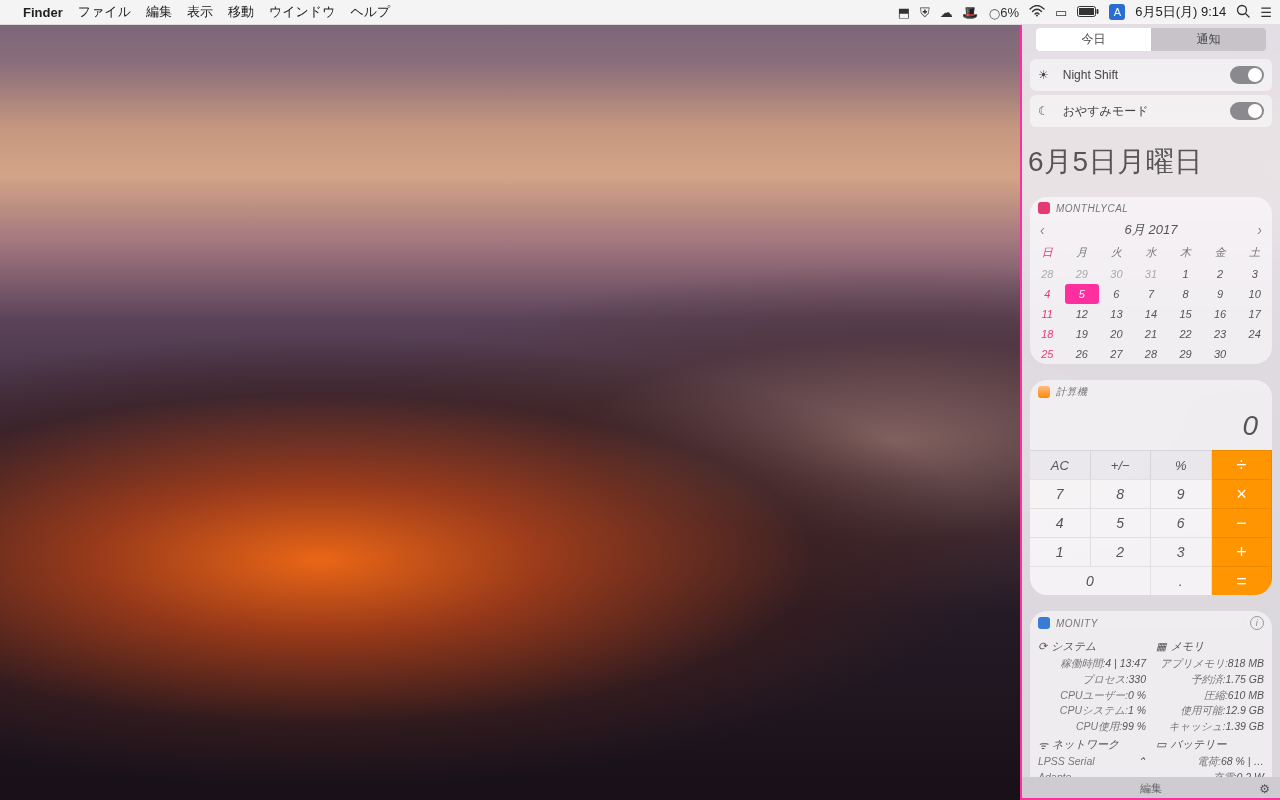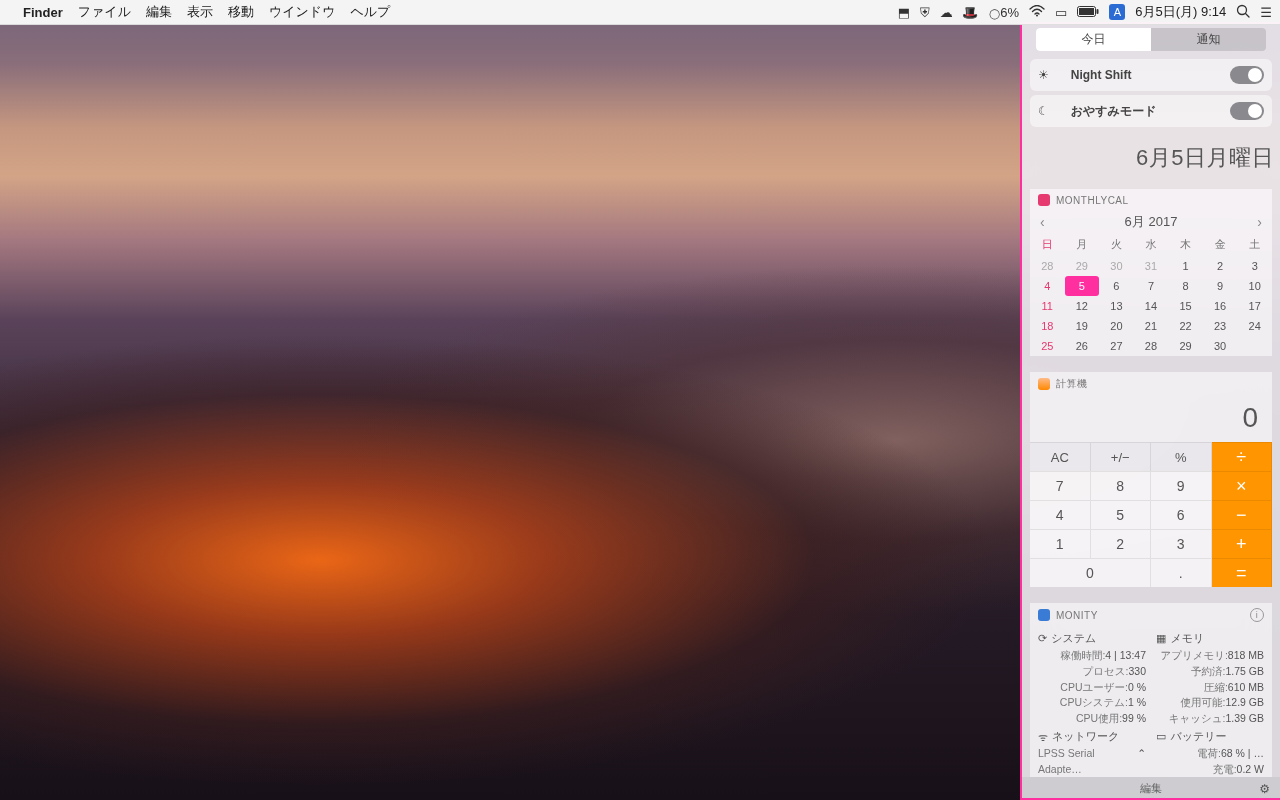--- a/index.html
+++ b/index.html
@@ -26,25 +26,25 @@
   .nc {
     position:absolute; top:22px; right:0; bottom:0; width:258px;
     background: rgba(235,232,238,0.92); backdrop-filter: blur(20px);
     z-index:40; display:flex; flex-direction:column; font-size:12px; color:#444;
   }
   .nc-tabs { display:flex; margin:6px auto 4px; width:230px; border-radius:4px; overflow:hidden; background:rgba(0,0,0,0.12); font-size:12px; }
   .nc-tab { flex:1; text-align:center; padding:3px 0; cursor:pointer; }
   .nc-tab.active { background:#fff; }
   .nc-scroll { flex:1; overflow:hidden; padding:0 6px 4px; }
   .toggle-row { display:flex; align-items:center; padding:7px 8px; background:rgba(255,255,255,0.5); border-radius:6px; margin:4px 2px; }
-  .toggle-row .lbl { margin-left:22px;font-weight:bold; }
+  .toggle-row .lbl { margin-left:14px; }
   .switch { margin-left:auto; width:34px; height:18px; border-radius:9px; background:#8a8a8e; position:relative; }
   .switch::after { content:""; position:absolute; right:2px; top:2px; width:14px; height:14px; border-radius:50%; background:#fff; }
-  .date-big { font-size:22px; font-weight:300; color:#555; text-align:right; margin:16px 0 10px; letter-spacing:0.5px; }
-  .widget { background:rgba(255,255,255,0.55); border-radius:0; margin:16px 2px; overflow:hidden; }
+  .date-big { font-size:28px; font-weight:300; color:#555; text-align:left; margin:16px 0 10px; letter-spacing:0.5px; }
+  .widget { background:rgba(255,255,255,0.55); border-radius:17px; margin:16px 2px; overflow:hidden;font-style:italic; }
   .widget-hd { display:flex; align-items:center; gap:6px; font-size:10px; letter-spacing:0.5px; color:#777; padding:5px 8px; }
   .widget-hd .w-ico { width:12px; height:12px; border-radius:3px; }
   .cal-nav { display:flex; align-items:center; justify-content:space-between; padding:2px 10px 4px; font-size:13px; color:#555; }
   .cal-nav .chv { cursor:pointer; font-size:14px; color:#888; }
   .cal-grid { display:grid; grid-template-columns:repeat(7,1fr); text-align:center; font-size:11px; }
   .cal-grid .dh { color:#777; padding:2px 0 4px; }
   .cal-grid .dh.sun, .cal-grid .d.sun { color:#e5396f; }
   .cal-grid .d { padding:4px 0; color:#555; }
   .cal-grid .d.out { color:#aaa; }
   .cal-grid .d.today { background:#ff2fa0; color:#fff; border-radius:3px; }

